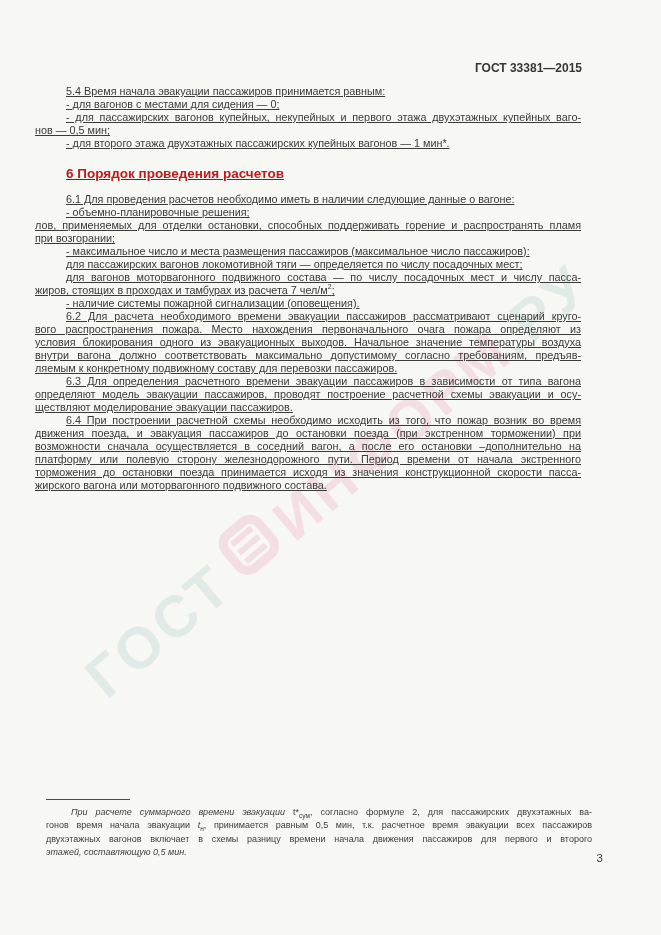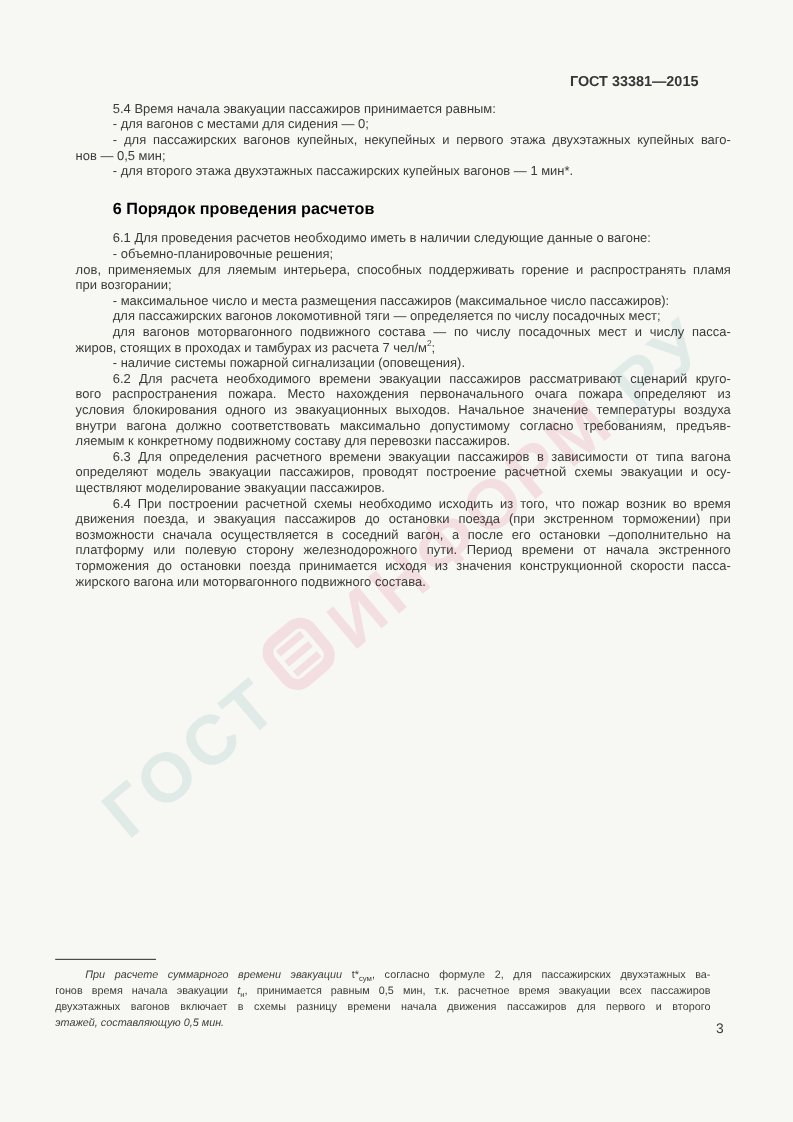--- a/index.html
+++ b/index.html
@@ -71,42 +71,43 @@
     top: 852px;
     right: 58px;
     font-size: 11.5px;
     color: #3a3a3a;
     z-index: 1;
   }
 
   
   .content {
     position: absolute;
-    left: 63px;
+    left: 35px;
     top: 85px;
     width: 546px;
     z-index: 1;
     font-size: 10.8px;
     line-height: 13px;
+    text-decoration: underline;
   }
   .line {
     white-space: nowrap;
     text-align: justify;
     text-align-last: justify;
     height: 13px;
   }
   .line.last { text-align-last: auto; }
   .line.first { text-indent: 31px; }
   .content sup { font-size: 7px; line-height: 0; }
 
   .section-heading {
     font-size: 13.5px;
     line-height: 17px;
     font-weight: bold;
-    color: #000000;
+    color: #b91c1c;
     text-indent: 31px;
     margin: 15px 0 11px 0;
   }
 
   
   .footnote {
     position: absolute;
     left: 46px;
     top: 799px;
     width: 546px;
@@ -156,21 +157,21 @@
         <div class="line first last">- для второго этажа двухэтажных пассажирских купейных вагонов — 1 мин*.</div>
       </div>
       <div class="section-heading">6 Порядок проведения расчетов</div>
       <div class="para">
         <div class="line first last">6.1 Для проведения расчетов необходимо иметь в наличии следующие данные о вагоне:</div>
       </div>
       <div class="para">
         <div class="line first last">- объемно-планировочные решения;</div>
       </div>
       <div class="para">
-        <div class="line">лов, применяемых для ляемым интерьера, способных поддерживать горение и распространять пламя</div>
+        <div class="line">лов, применяемых для отделки остановки, способных поддерживать горение и распространять пламя</div>
         <div class="line last">при возгорании;</div>
       </div>
       <div class="para">
         <div class="line first last">- максимальное число и места размещения пассажиров (максимальное число пассажиров):</div>
       </div>
       <div class="para">
         <div class="line first last">для пассажирских вагонов локомотивной тяги — определяется по числу посадочных мест;</div>
       </div>
       <div class="para">
         <div class="line first">для вагонов моторвагонного подвижного состава — по числу посадочных мест и числу пасса-</div>

